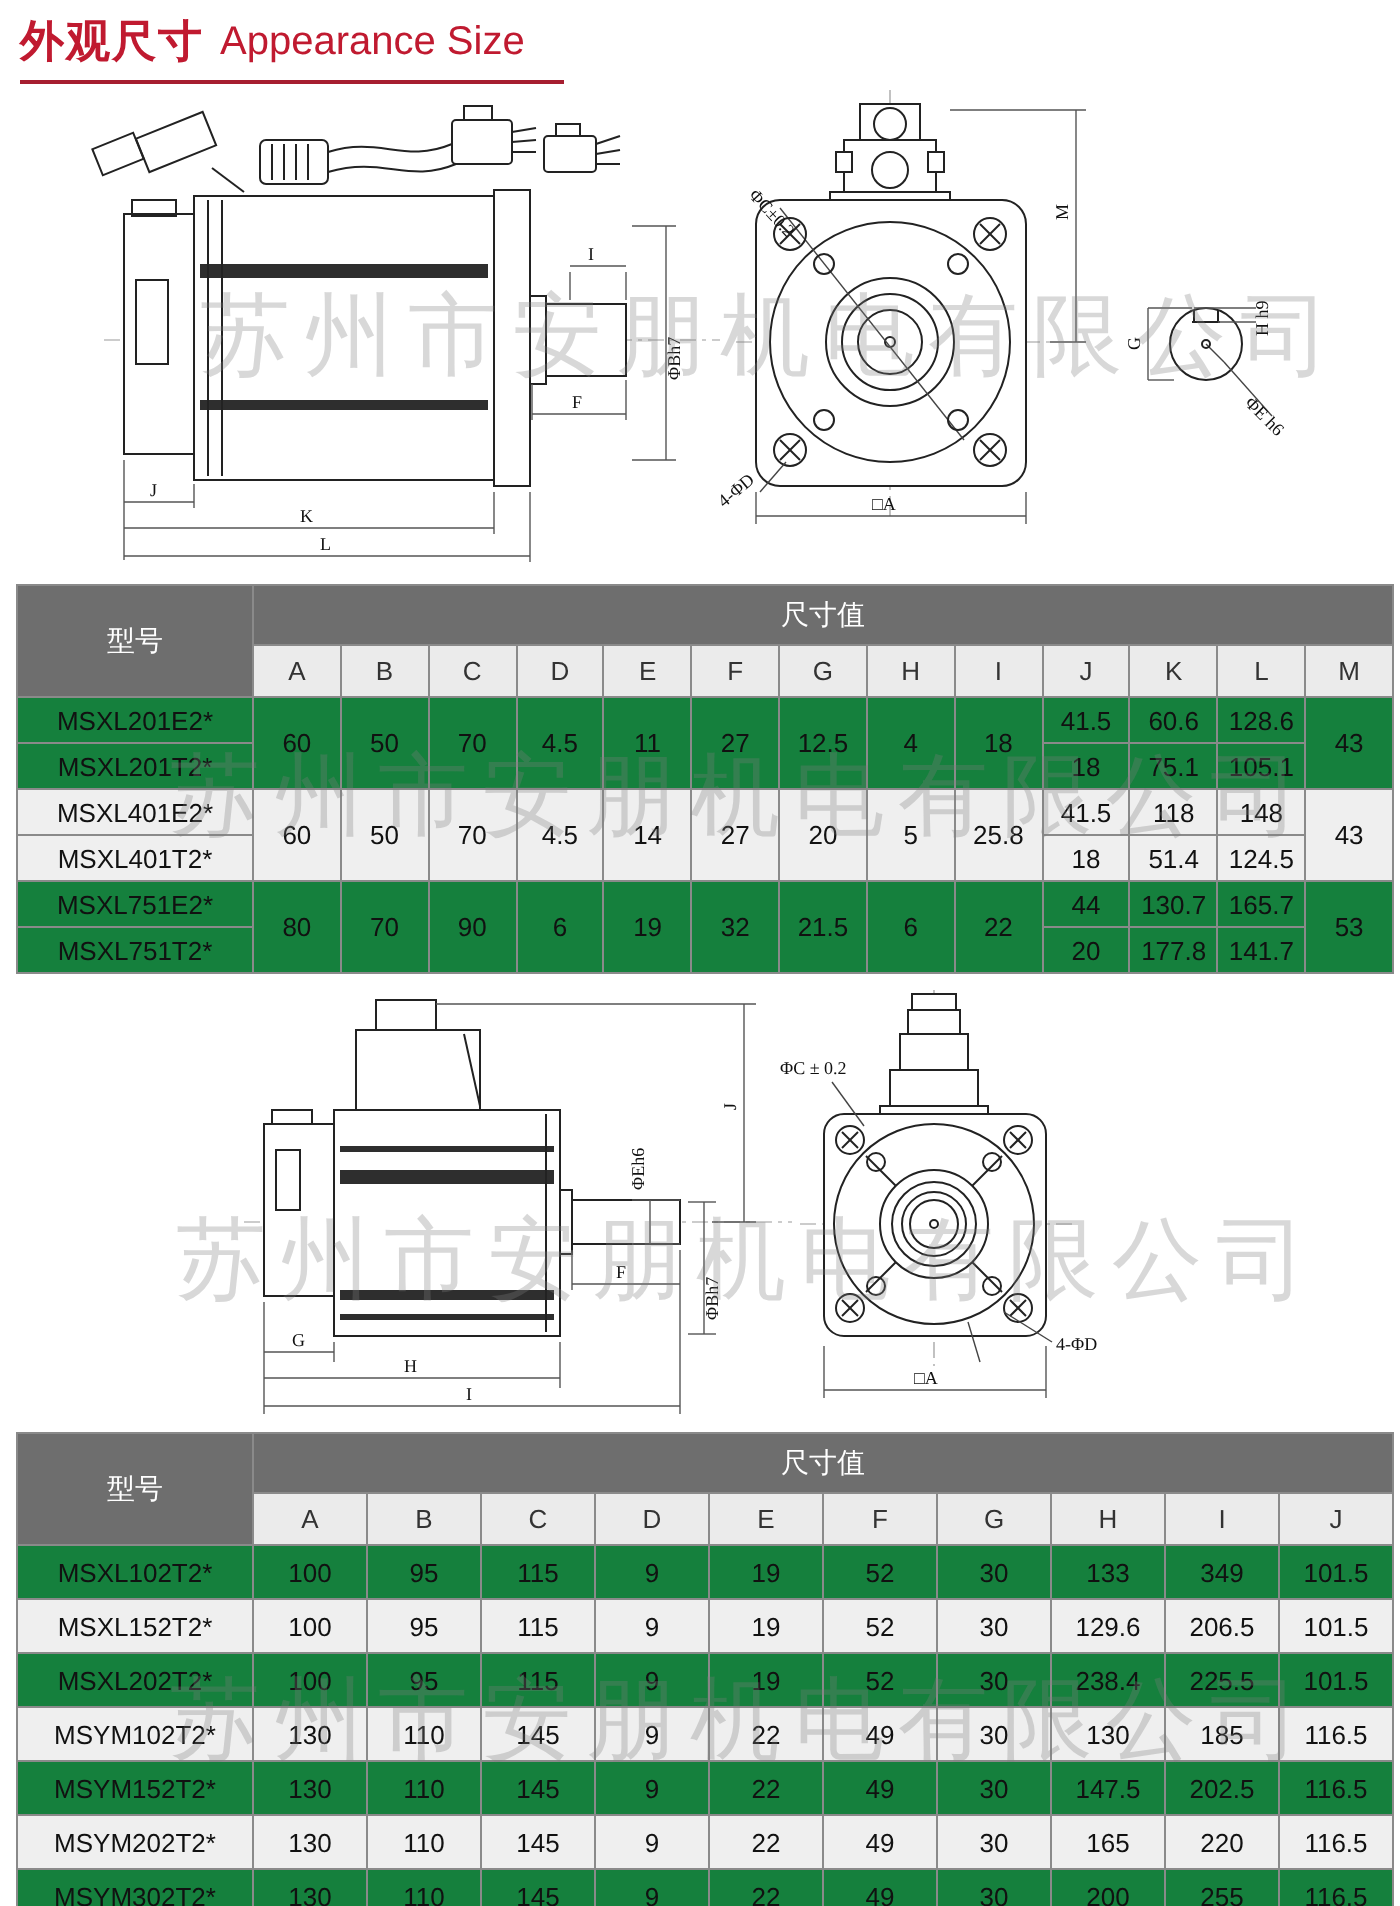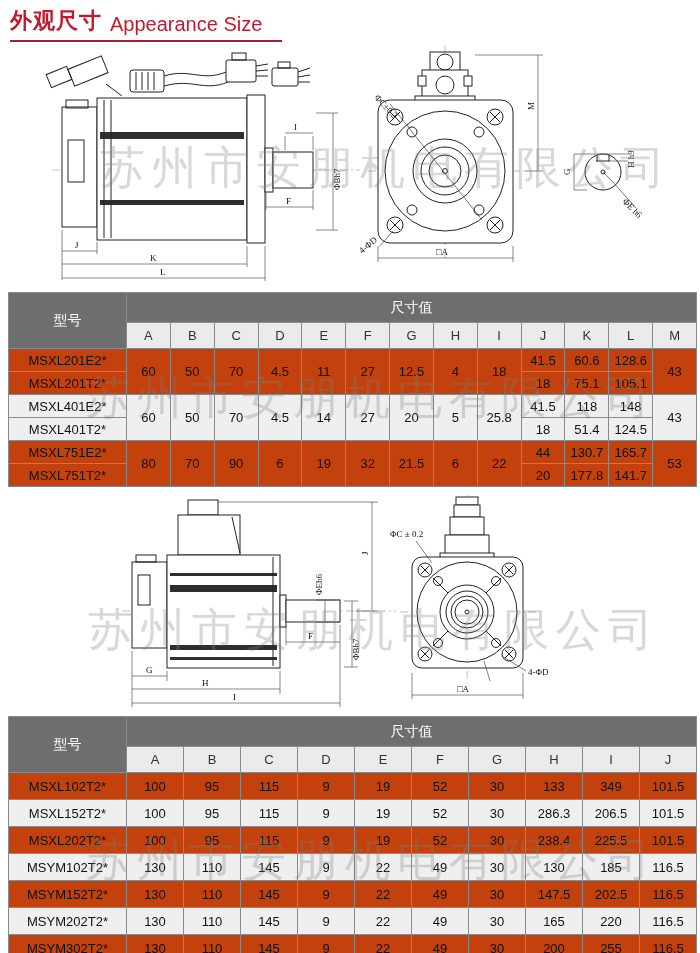--- a/index.html
+++ b/index.html
@@ -1,24 +1,24 @@
 <!DOCTYPE html>
 <html><head>
 <meta charset="utf-8">
 <style>
   html,body{margin:0;padding:0;background:#fff;}
   #page{position:relative;width:700px;height:953px;background:#fff;overflow:hidden;
         font-family:"Liberation Sans",sans-serif;}
   
-  .title-row{position:absolute;left:10px;top:6px;display:flex;align-items:flex-end;gap:8px;}
+  .title-row{position:absolute;left:10px;top:6px;display:flex;align-items:center;gap:8px;}
   .title-zh{color:#c01a30;font-size:22px;font-weight:bold;letter-spacing:1px;}
   .title-en{color:#c01a30;font-size:20px;}
   .title-underline{position:absolute;left:10px;top:40px;width:272px;height:2px;background:#a61e30;}
   
-  table{border-collapse:collapse;table-layout:fixed;position:absolute;left:8px;background:#c2410c;}
+  table{border-collapse:collapse;table-layout:fixed;position:absolute;left:8px;background:#15803d;}
   .t1{top:292px;width:689px;}
   .t2{top:716px;width:689px;}
   th,td{border:1px solid #8a8a8a;text-align:center;vertical-align:middle;padding:0;font-weight:normal;}
   .hdr{background:#6e6e6e;color:#fff;font-size:14px;}
   tr.hdr-row th{height:29px;}
   tr.letters th{background:#ebebeb;color:#333;font-size:13px;height:25px;}
   td{font-size:13px;color:#111;}
   .t1 td{height:22px;}
   .t2 td{height:26px;}
   .g-alt td{background:#efefef;}
@@ -439,21 +439,21 @@
     </tr>
     <tr class="alt">
       <td>MSXL152T2*</td>
       <td>100</td>
       <td>95</td>
       <td>115</td>
       <td>9</td>
       <td>19</td>
       <td>52</td>
       <td>30</td>
-      <td>286.3</td>
+      <td>129.6</td>
       <td>206.5</td>
       <td>101.5</td>
     </tr>
     <tr>
       <td>MSXL202T2*</td>
       <td>100</td>
       <td>95</td>
       <td>115</td>
       <td>9</td>
       <td>19</td>

